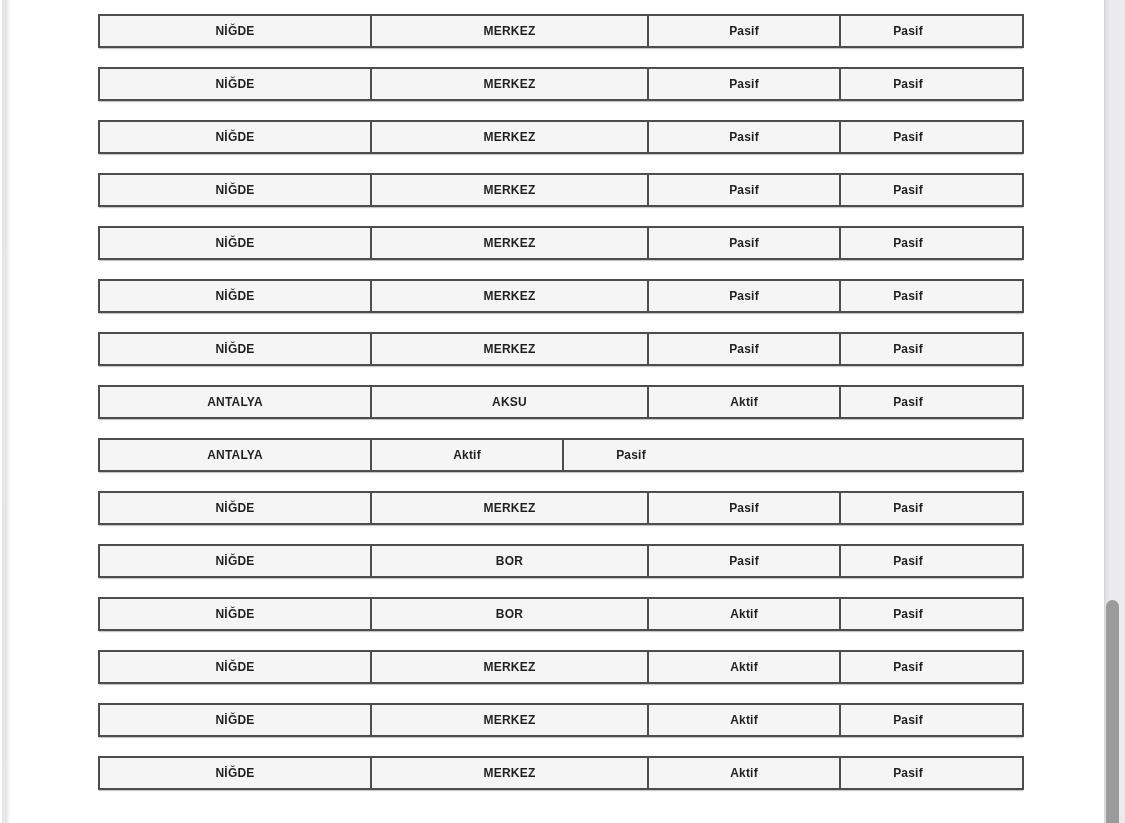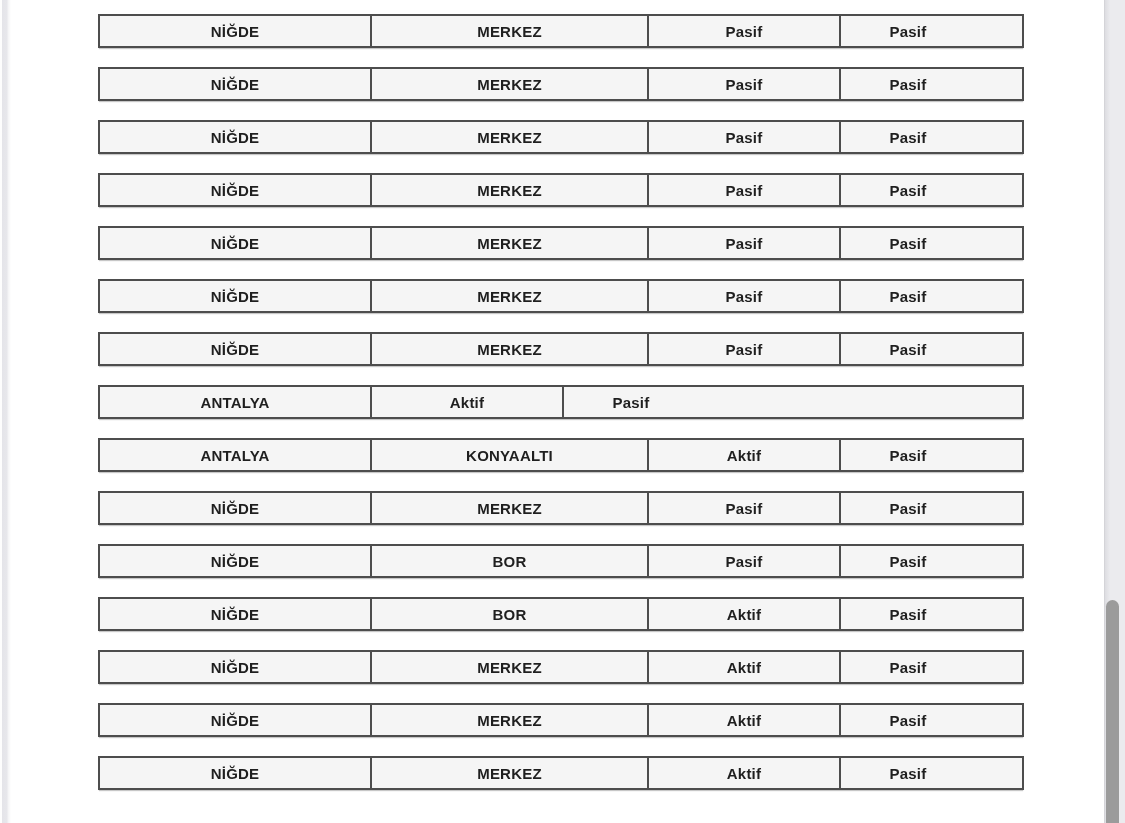--- a/index.html
+++ b/index.html
@@ -44,21 +44,21 @@
     border: 2px solid #4d4d4d;
     background: #f5f5f5;
     box-shadow: 0 2px 1px -1px rgba(0,0,0,0.22);
   }
   .cell {
     box-sizing: border-box;
     display: flex;
     align-items: center;
     justify-content: center;
     height: 100%;
-    font-size: 15px;
+    font-size: 12px;
     font-weight: bold;
     color: #1f1f1f;
     letter-spacing: 0.2px;
     white-space: nowrap;
     overflow: hidden;
     background: #f5f5f5;
   }
   .cell.city     { width: 272px; border-right: 2px solid #4d4d4d; }
   .cell.district { width: 277px; border-right: 2px solid #4d4d4d; }
   .cell.status1  { width: 192px; border-right: 2px solid #4d4d4d; }
@@ -133,27 +133,27 @@
 
   <div class="row">
     <div class="cell city">NİĞDE</div>
     <div class="cell district">MERKEZ</div>
     <div class="cell status1">Pasif</div>
     <div class="cell status2">Pasif</div>
   </div>
 
   <div class="row">
     <div class="cell city">ANTALYA</div>
+    <div class="cell district">AKSU</div>
     <div class="cell status1">Aktif</div>
     <div class="cell status2">Pasif</div>
   </div>
 
   <div class="row">
     <div class="cell city">ANTALYA</div>
-    <div class="cell district">KONYAALTI</div>
     <div class="cell status1">Aktif</div>
     <div class="cell status2">Pasif</div>
   </div>
 
   <div class="row">
     <div class="cell city">NİĞDE</div>
     <div class="cell district">MERKEZ</div>
     <div class="cell status1">Pasif</div>
     <div class="cell status2">Pasif</div>
   </div>

